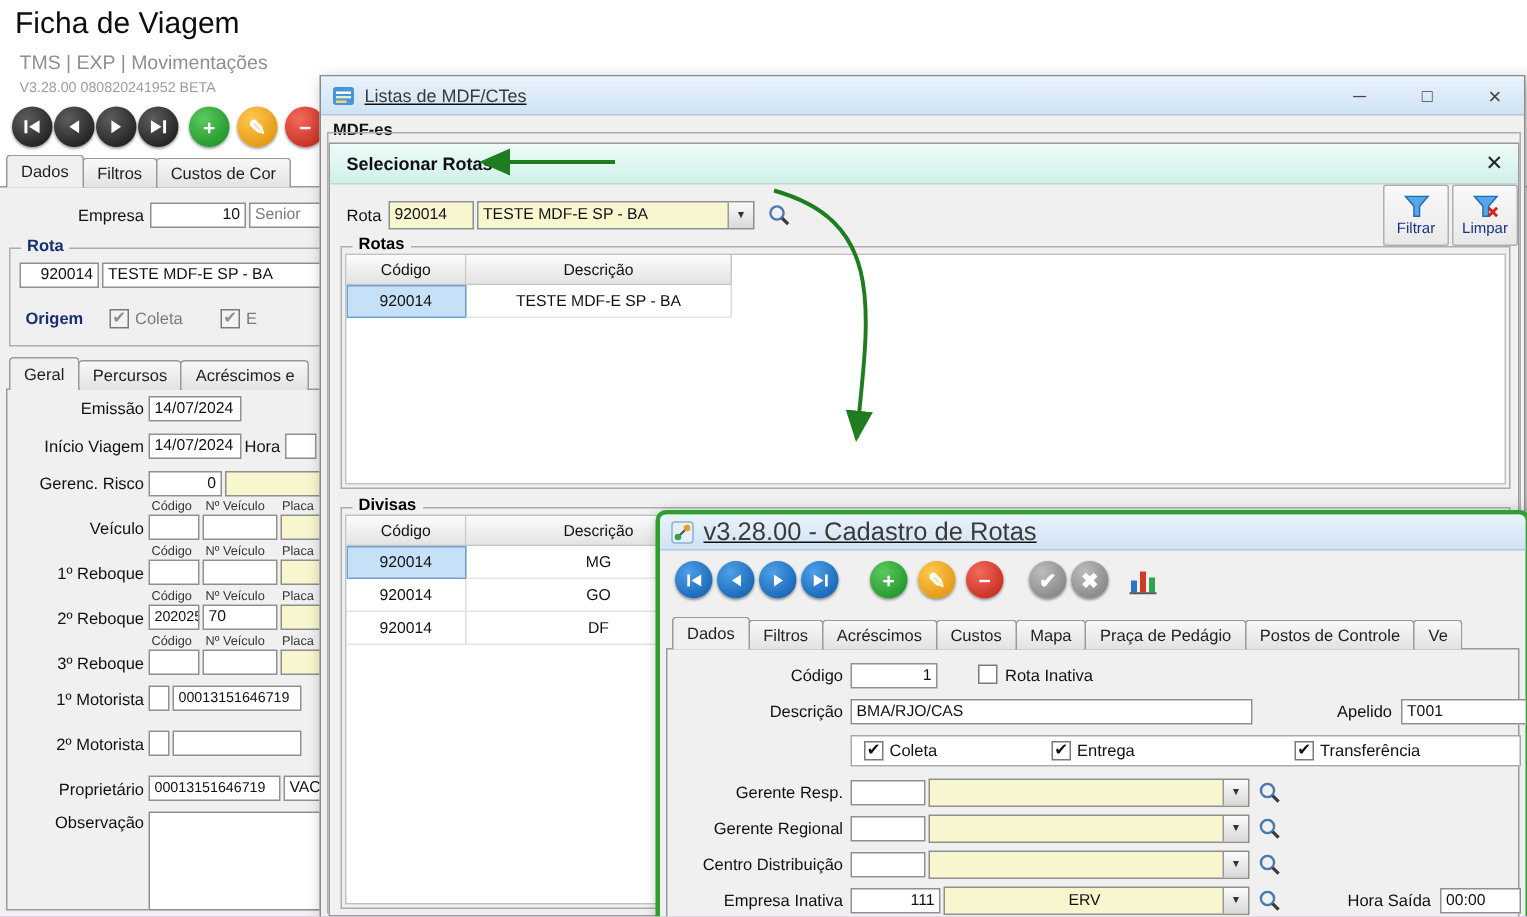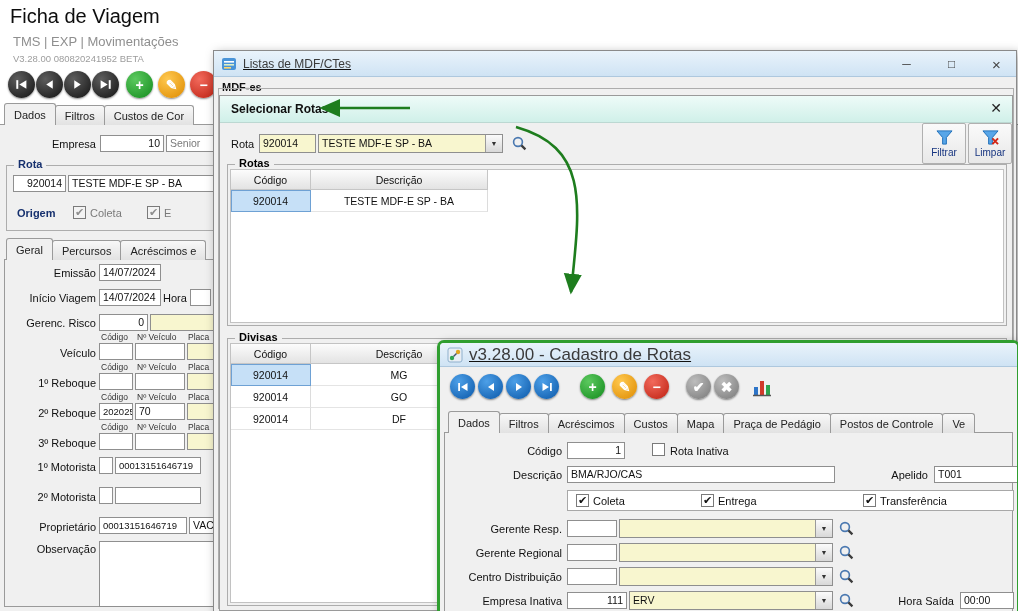--- a/index.html
+++ b/index.html
@@ -436,21 +436,21 @@
     </div>
     <span class="abs" style="left:399px;top:226px">
       <svg width="15" height="15" viewBox="0 0 15 15">
           <circle cx="6" cy="6" r="4.4" fill="none" stroke="#4a78b0" stroke-width="1.6"></circle>
           <line x1="9.4" y1="9.4" x2="13.4" y2="13.4" stroke="#3b3b3b" stroke-width="2.2"></line>
         </svg>
     </span>
 
     <div class="rlab" style="left:14px;top:252px;width:108px">Empresa Inativa</div>
     <div class="inp tr" style="left:127px;top:249px;width:60px">111</div>
-    <div class="combo" style="left:189px;top:248px;width:204px;text-align:left">
+    <div class="combo" style="left:189px;top:248px;width:204px;text-align:center">
       <span>ERV</span>
       <span class="ddbtn">
           <span>▼</span>
         </span>
     </div>
     <span class="abs" style="left:399px;top:250px">
       <svg width="15" height="15" viewBox="0 0 15 15">
           <circle cx="6" cy="6" r="4.4" fill="none" stroke="#4a78b0" stroke-width="1.6"></circle>
           <line x1="9.4" y1="9.4" x2="13.4" y2="13.4" stroke="#3b3b3b" stroke-width="2.2"></line>
         </svg>

